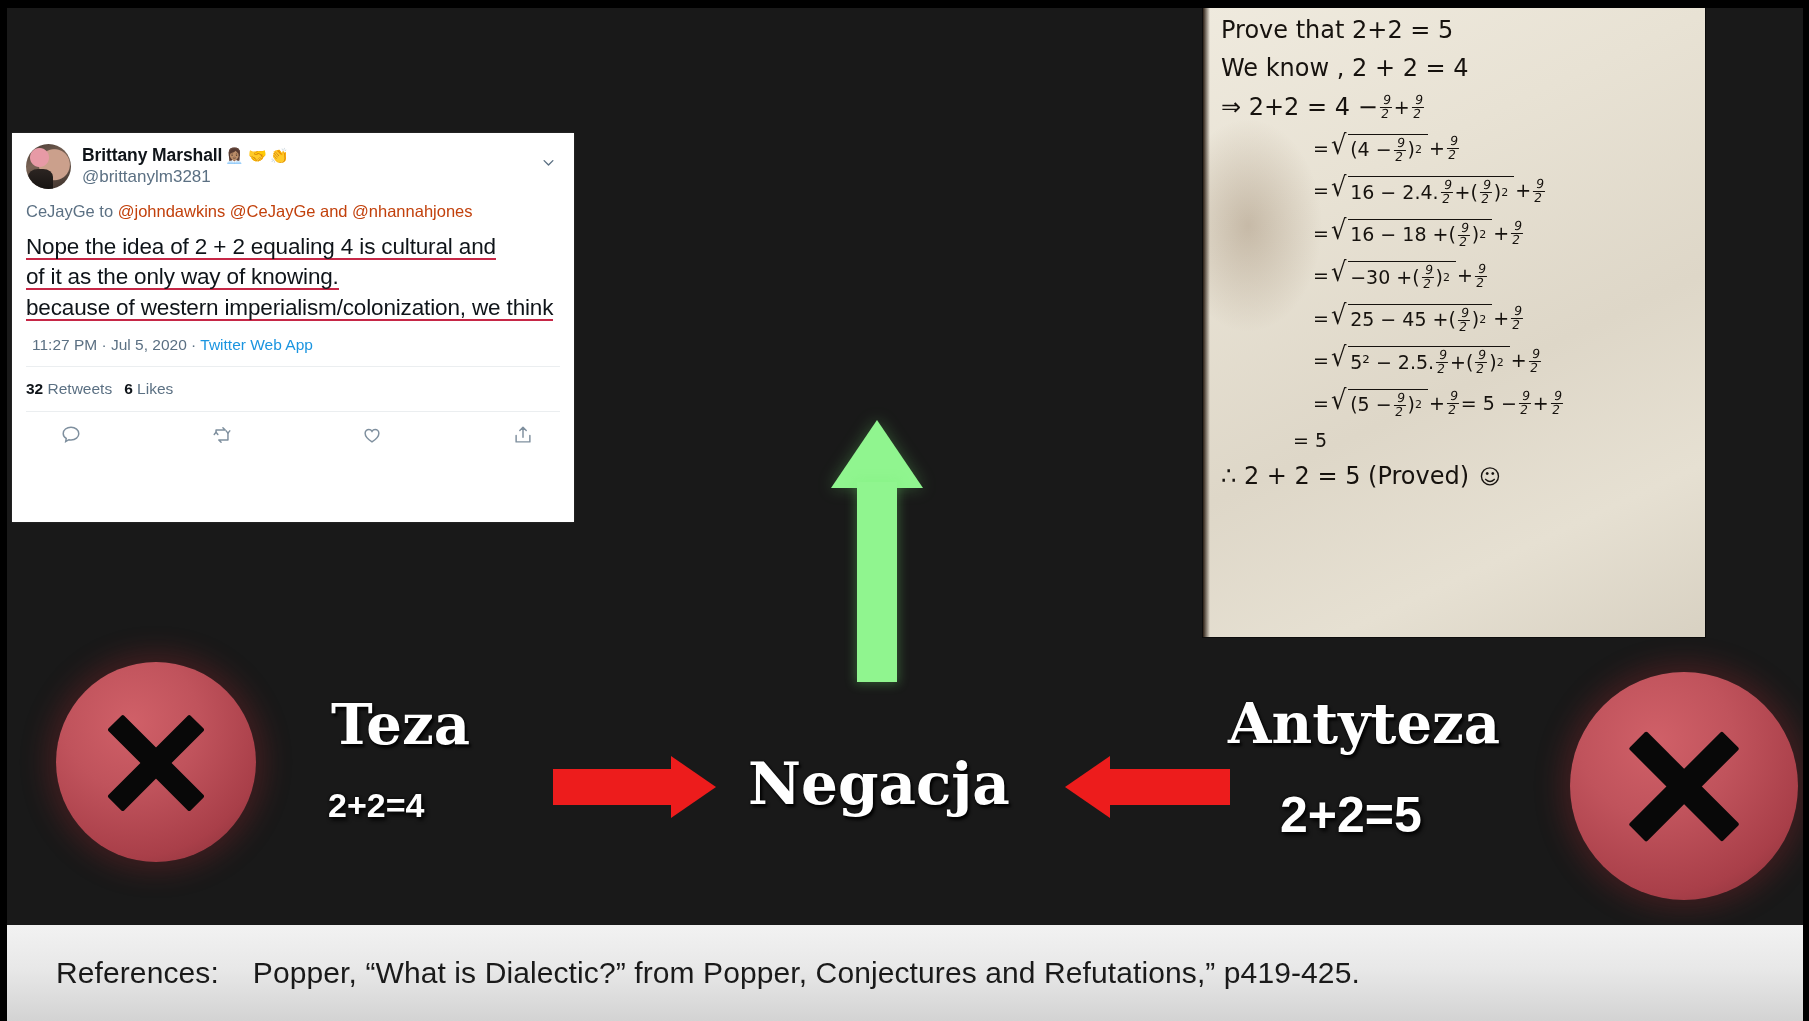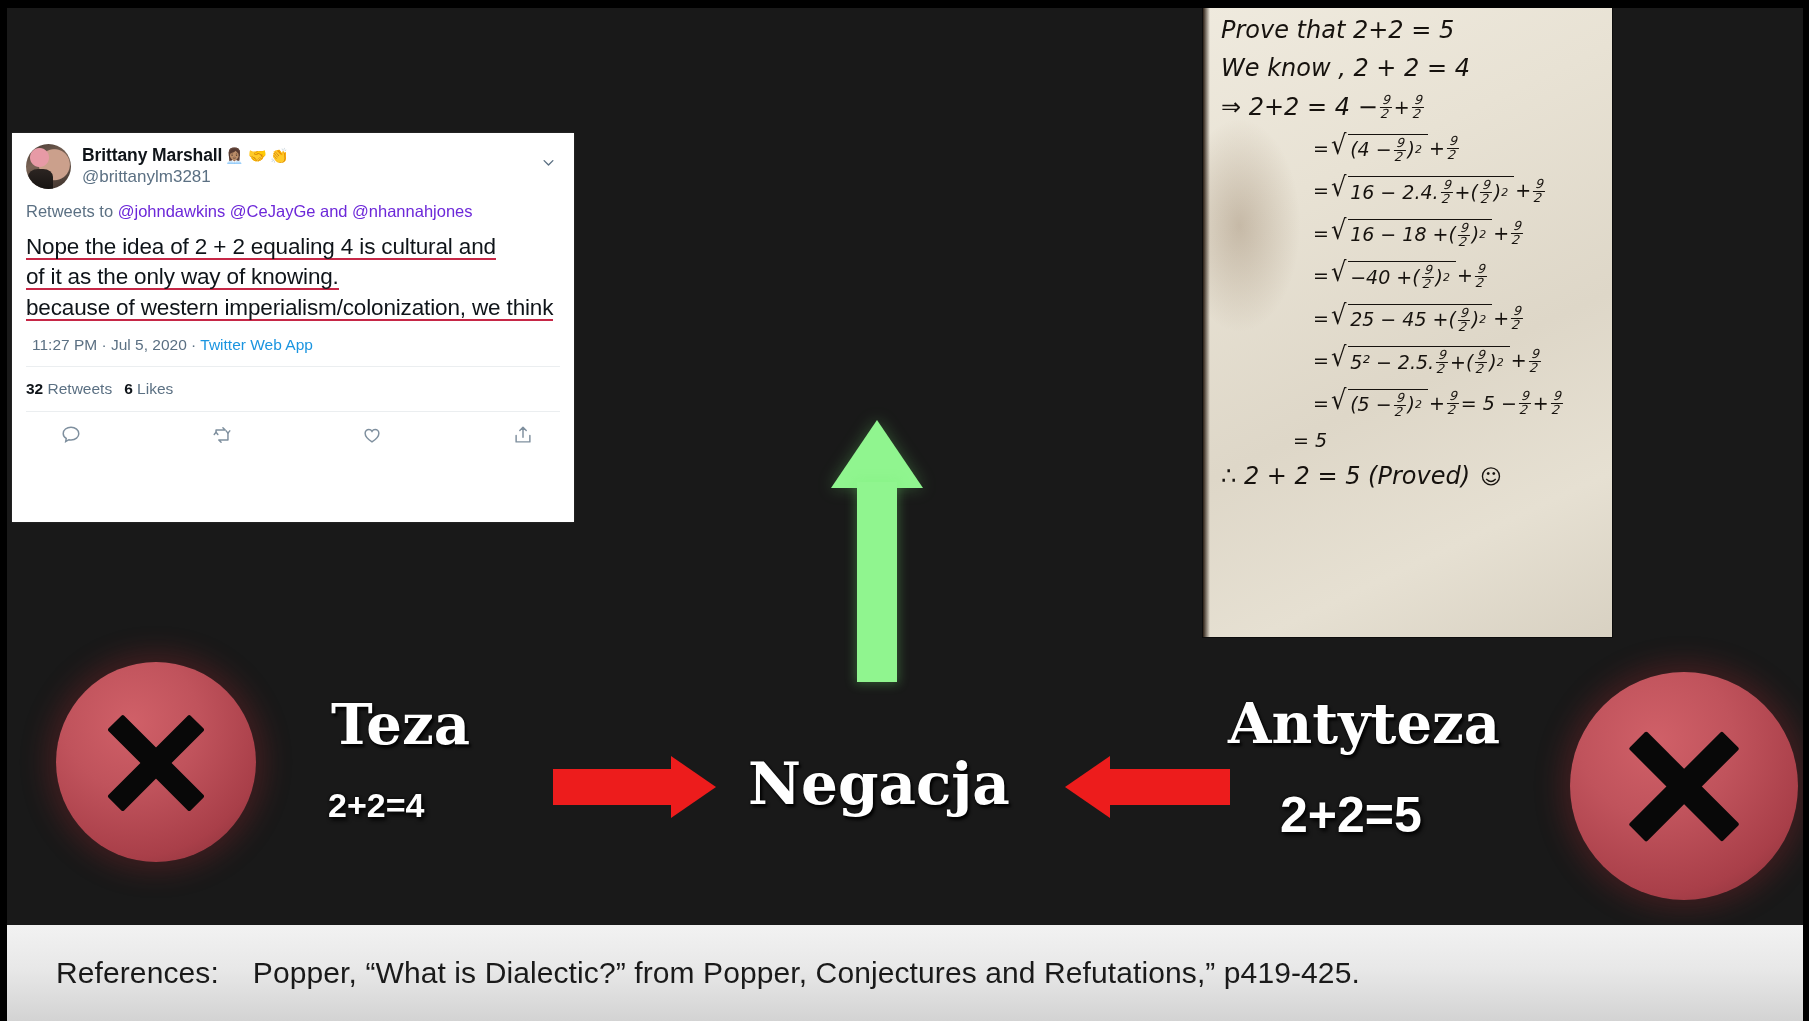--- a/index.html
+++ b/index.html
@@ -68,21 +68,21 @@
   .tw-handle { font-size: 17px; color: #5b7083; margin-top: 1px; }
   .tw-caret {
     position: absolute; right: 18px; top: 22px;
     width: 15px; height: 15px;
   }
   .tw-caret svg { width: 100%; height: 100%; }
   .tw-reply {
     font-size: 16.5px; color: #5b7083;
     padding: 13px 14px 0 14px;
   }
-  .tw-reply a { color: #6d28d9; text-decoration: none; }
+  .tw-reply a { color: #c2410c; text-decoration: none; }
   .tw-body {
     padding: 11px 14px 0 14px;
     font-size: 22.5px;
     color: #0f1419;
     line-height: 1.345;
     letter-spacing: -.15px;
   }
   .tw-body .ul {
     box-shadow: inset 0 -2px 0 0 #c62746;
     padding-bottom: 1px;
@@ -104,25 +104,24 @@
     padding: 12px 40px 0 48px;
     justify-content: space-between;
   }
   .tw-actions .act { width: 22px; height: 22px; opacity: .78; }
   .tw-actions .act svg { width: 100%; height: 100%; display: block; }
 
   
   .proof-photo {
     position: absolute;
     left: 1203px; top: 4px;
-    width: 409px; height: 633px;
+    width: 502px; height: 633px;
     background: linear-gradient(155deg,#efeade 0%, #e8e2d4 28%, #ded7c8 58%, #e6e0d2 80%, #d8d1c2 100%);
     overflow: hidden;
     box-shadow: 0 0 0 1px #0c0c0c;
-    font-style: italic;
   }
   .proof-photo::before{
     content:""; position:absolute; left:-6%; top:18%; width:30%; height:34%;
     background: radial-gradient(ellipse at center, rgba(110,80,50,.28), rgba(110,80,50,0) 70%);
   }
   .proof-photo::after{
     content:""; position:absolute; left:0; top:0; width:7px; height:100%;
     background: linear-gradient(90deg, #2a1e14, rgba(42,30,20,0));
   }
   .hw {
@@ -276,21 +275,21 @@
         <div class="tw-handle">@brittanylm3281</div>
       </div>
       <div class="tw-caret">
         <svg viewBox="0 0 24 24">
             <path d="M5 9l7 7 7-7" fill="none" stroke="#5b7083" stroke-width="2.2" stroke-linecap="round" stroke-linejoin="round"></path>
           </svg>
       </div>
     </div>
 
     <div class="tw-reply">
-      <span>Retweets to </span><a>@johndawkins @CeJayGe and @nhannahjones</a>
+      <span>CeJayGe to </span><a>@johndawkins @CeJayGe and @nhannahjones</a>
     </div>
 
     <div class="tw-body">
       <div><span class="ul">Nope the idea of 2 + 2 equaling 4 is cultural and</span></div>
       <div><span class="ul">of it as the only way of knowing.</span></div>
       <div><span class="ul">because of western imperialism/colonization, we think</span></div>
     </div>
 
     <div class="tw-meta">
       <span>11:27 PM · Jul 5, 2020 · </span><a>Twitter Web App</a>
@@ -407,21 +406,21 @@
             <span class="num">9</span>
             <span class="den">2</span>
           </span>
       </div>
 
       <div class="hw-line hw-ind2">
         <span>=</span>
         <span class="rad">
             <span class="sign">√</span>
             <span class="inner">
-          <span>−40 +</span>(<span class="frac">
+          <span>−30 +</span>(<span class="frac">
                 <span class="num">9</span>
                 <span class="den">2</span>
               </span>)<sup class="p2">2</sup>
         </span>
           </span>
         <span>+</span>
         <span class="frac">
             <span class="num">9</span>
             <span class="den">2</span>
           </span>

